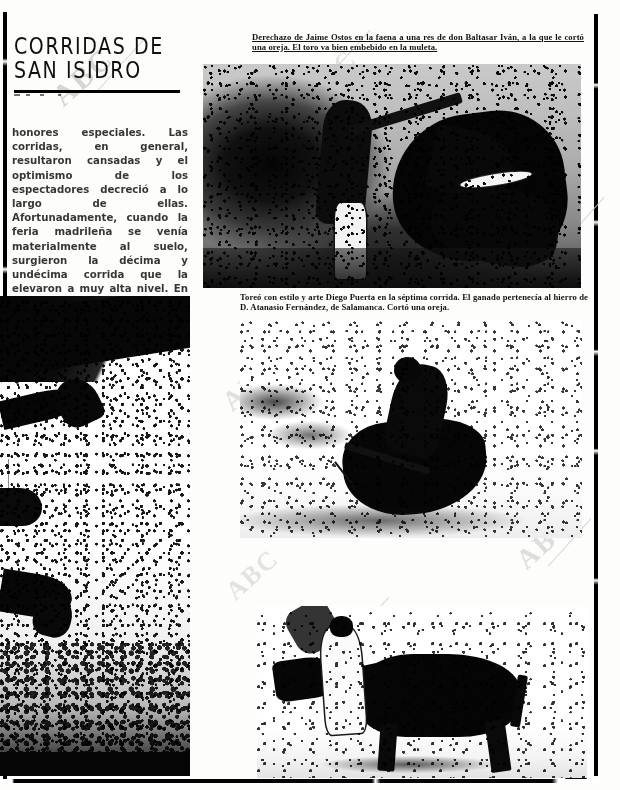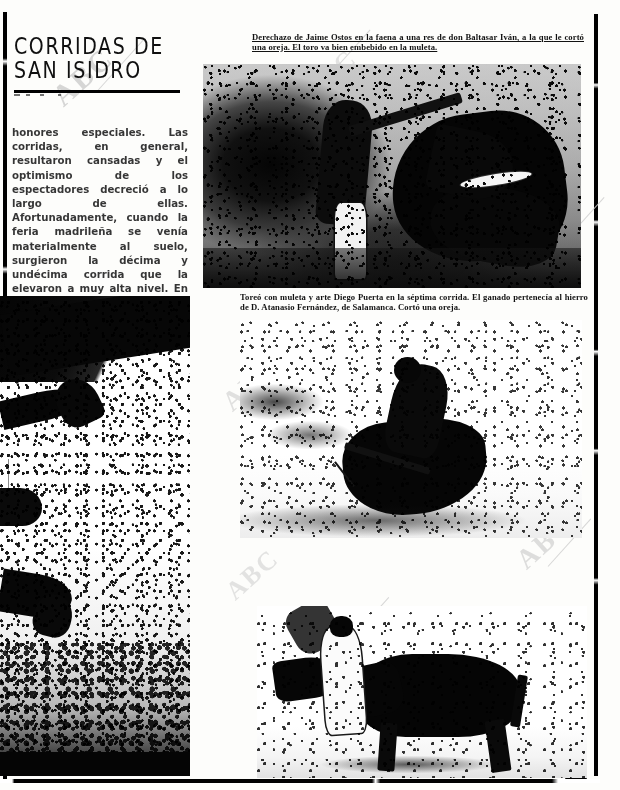--- a/index.html
+++ b/index.html
@@ -478,21 +478,21 @@
     <div class="bull2"></div>
     <div class="muleta"></div>
     <div class="torero-body"></div>
     <div class="torero-arm"></div>
     <div class="torero-legs"></div>
     <div class="horn"></div>
     <div class="ground"></div>
     <div class="speck ph-grain"></div>
   </div>
 
-  <div class="caption c2">Toreó con muleta y arte Diego Puerta en la séptima corrida. El ganado pertenecía al hierro de D. Atanasio Fernández, de Salamanca. Cortó una oreja.</div>
+  <div class="caption c2">Toreó con estilo y arte Diego Puerta en la séptima corrida. El ganado pertenecía al hierro de D. Atanasio Fernández, de Salamanca. Cortó una oreja.</div>
 
   <div class="photo" id="photo-puerta">
     <div class="base"></div>
     <div class="sand-left"></div>
     <div class="cape"></div>
     <div class="torso"></div>
     <div class="head"></div>
     <div class="muleta-stick"></div>
     <div class="estoque"></div>
     <div class="sand-bottom"></div>

